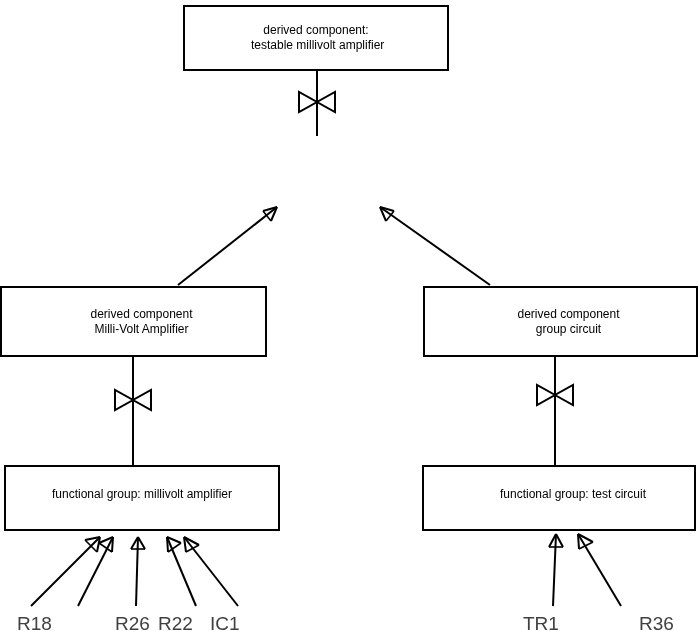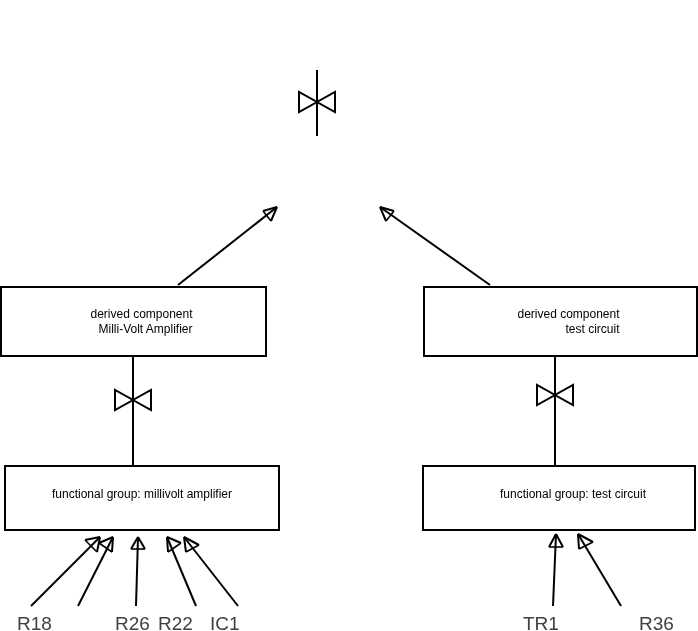--- a/index.html
+++ b/index.html
@@ -26,21 +26,21 @@
     z-index: 3;
   }
   .box .txt {
     font-size: 12px;
     color: #000000;
     line-height: 15px;
     white-space: pre;
     text-align: center;
   }
   .box .txt.lefty {
-    text-align: right;
+    text-align: center;
     margin-left: 16px;
   }
   .node-label {
     position: absolute;
     font-size: 19px;
     color: #404040;
     white-space: nowrap;
     z-index: 4;
   }
   #edges {
@@ -121,28 +121,31 @@
       <path d="M 556 534 L 549 547 M 556 534 L 563 547"></path>
       <path d="M 549 547 L 563 547" stroke-width="1.6"></path>
     </g>
     <g stroke="#000" stroke-width="2" fill="none">
       <line x1="621" y1="606" x2="578" y2="534"></line>
       <path d="M 578 534 L 579 549 M 578 534 L 593 542"></path>
       <path d="M 579 549 L 593 542" stroke-width="1.6"></path>
     </g>
   </svg>
 
+  <div class="box" style="left:183px; top:5px; width:266px; height:66px;">
+    <div class="txt"><span>derived component:</span><br><span> testable millivolt amplifier</span></div>
+  </div>
 
 
   <div class="box" style="left:0px; top:286px; width:267px; height:71px;">
     <div class="txt lefty"><span>derived component</span><br><span>Milli-Volt Amplifier</span></div>
   </div>
 
   <div class="box" style="left:423px; top:286px; width:275px; height:71px;">
-    <div class="txt lefty"><span>derived component</span><br><span>test circuit</span></div>
+    <div class="txt lefty"><span>derived component</span><br><span>group circuit</span></div>
   </div>
 
   <div class="box" style="left:4px; top:465px; width:276px; height:66px;">
     <div class="txt" style="margin-bottom:8px;"><span>functional group: millivolt amplifier</span></div>
   </div>
 
   <div class="box" style="left:422px; top:465px; width:274px; height:66px;padding-left:28px;">
     <div class="txt" style="margin-bottom:8px;"><span>functional group: test circuit</span></div>
   </div>
 

